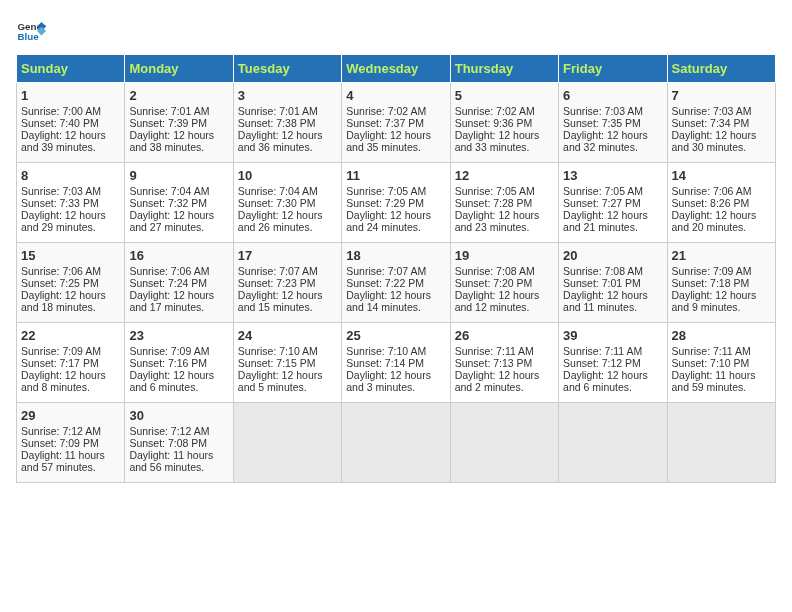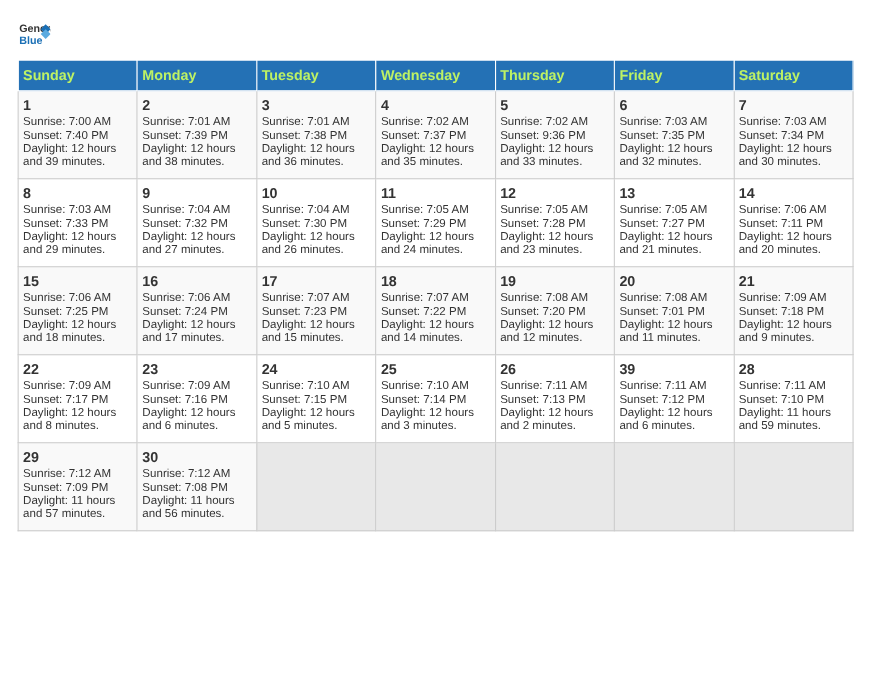--- a/index.html
+++ b/index.html
@@ -113,21 +113,21 @@
         <td><span class="day-num">6</span><span>Sunrise: 7:03 AM</span><br><span>Sunset: 7:35 PM</span><br><span>Daylight: 12 hours and 32 minutes.</span></td>
         <td><span class="day-num">7</span><span>Sunrise: 7:03 AM</span><br><span>Sunset: 7:34 PM</span><br><span>Daylight: 12 hours and 30 minutes.</span></td>
       </tr>
       <tr>
         <td><span class="day-num">8</span><span>Sunrise: 7:03 AM</span><br><span>Sunset: 7:33 PM</span><br><span>Daylight: 12 hours and 29 minutes.</span></td>
         <td><span class="day-num">9</span><span>Sunrise: 7:04 AM</span><br><span>Sunset: 7:32 PM</span><br><span>Daylight: 12 hours and 27 minutes.</span></td>
         <td><span class="day-num">10</span><span>Sunrise: 7:04 AM</span><br><span>Sunset: 7:30 PM</span><br><span>Daylight: 12 hours and 26 minutes.</span></td>
         <td><span class="day-num">11</span><span>Sunrise: 7:05 AM</span><br><span>Sunset: 7:29 PM</span><br><span>Daylight: 12 hours and 24 minutes.</span></td>
         <td><span class="day-num">12</span><span>Sunrise: 7:05 AM</span><br><span>Sunset: 7:28 PM</span><br><span>Daylight: 12 hours and 23 minutes.</span></td>
         <td><span class="day-num">13</span><span>Sunrise: 7:05 AM</span><br><span>Sunset: 7:27 PM</span><br><span>Daylight: 12 hours and 21 minutes.</span></td>
-        <td><span class="day-num">14</span><span>Sunrise: 7:06 AM</span><br><span>Sunset: 7:11 PM</span><br><span>Daylight: 12 hours and 20 minutes.</span></td>
+        <td><span class="day-num">14</span><span>Sunrise: 7:06 AM</span><br><span>Sunset: 8:26 PM</span><br><span>Daylight: 12 hours and 20 minutes.</span></td>
       </tr>
       <tr>
         <td><span class="day-num">15</span><span>Sunrise: 7:06 AM</span><br><span>Sunset: 7:25 PM</span><br><span>Daylight: 12 hours and 18 minutes.</span></td>
         <td><span class="day-num">16</span><span>Sunrise: 7:06 AM</span><br><span>Sunset: 7:24 PM</span><br><span>Daylight: 12 hours and 17 minutes.</span></td>
         <td><span class="day-num">17</span><span>Sunrise: 7:07 AM</span><br><span>Sunset: 7:23 PM</span><br><span>Daylight: 12 hours and 15 minutes.</span></td>
         <td><span class="day-num">18</span><span>Sunrise: 7:07 AM</span><br><span>Sunset: 7:22 PM</span><br><span>Daylight: 12 hours and 14 minutes.</span></td>
         <td><span class="day-num">19</span><span>Sunrise: 7:08 AM</span><br><span>Sunset: 7:20 PM</span><br><span>Daylight: 12 hours and 12 minutes.</span></td>
         <td><span class="day-num">20</span><span>Sunrise: 7:08 AM</span><br><span>Sunset: 7:01 PM</span><br><span>Daylight: 12 hours and 11 minutes.</span></td>
         <td><span class="day-num">21</span><span>Sunrise: 7:09 AM</span><br><span>Sunset: 7:18 PM</span><br><span>Daylight: 12 hours and 9 minutes.</span></td>
       </tr>

